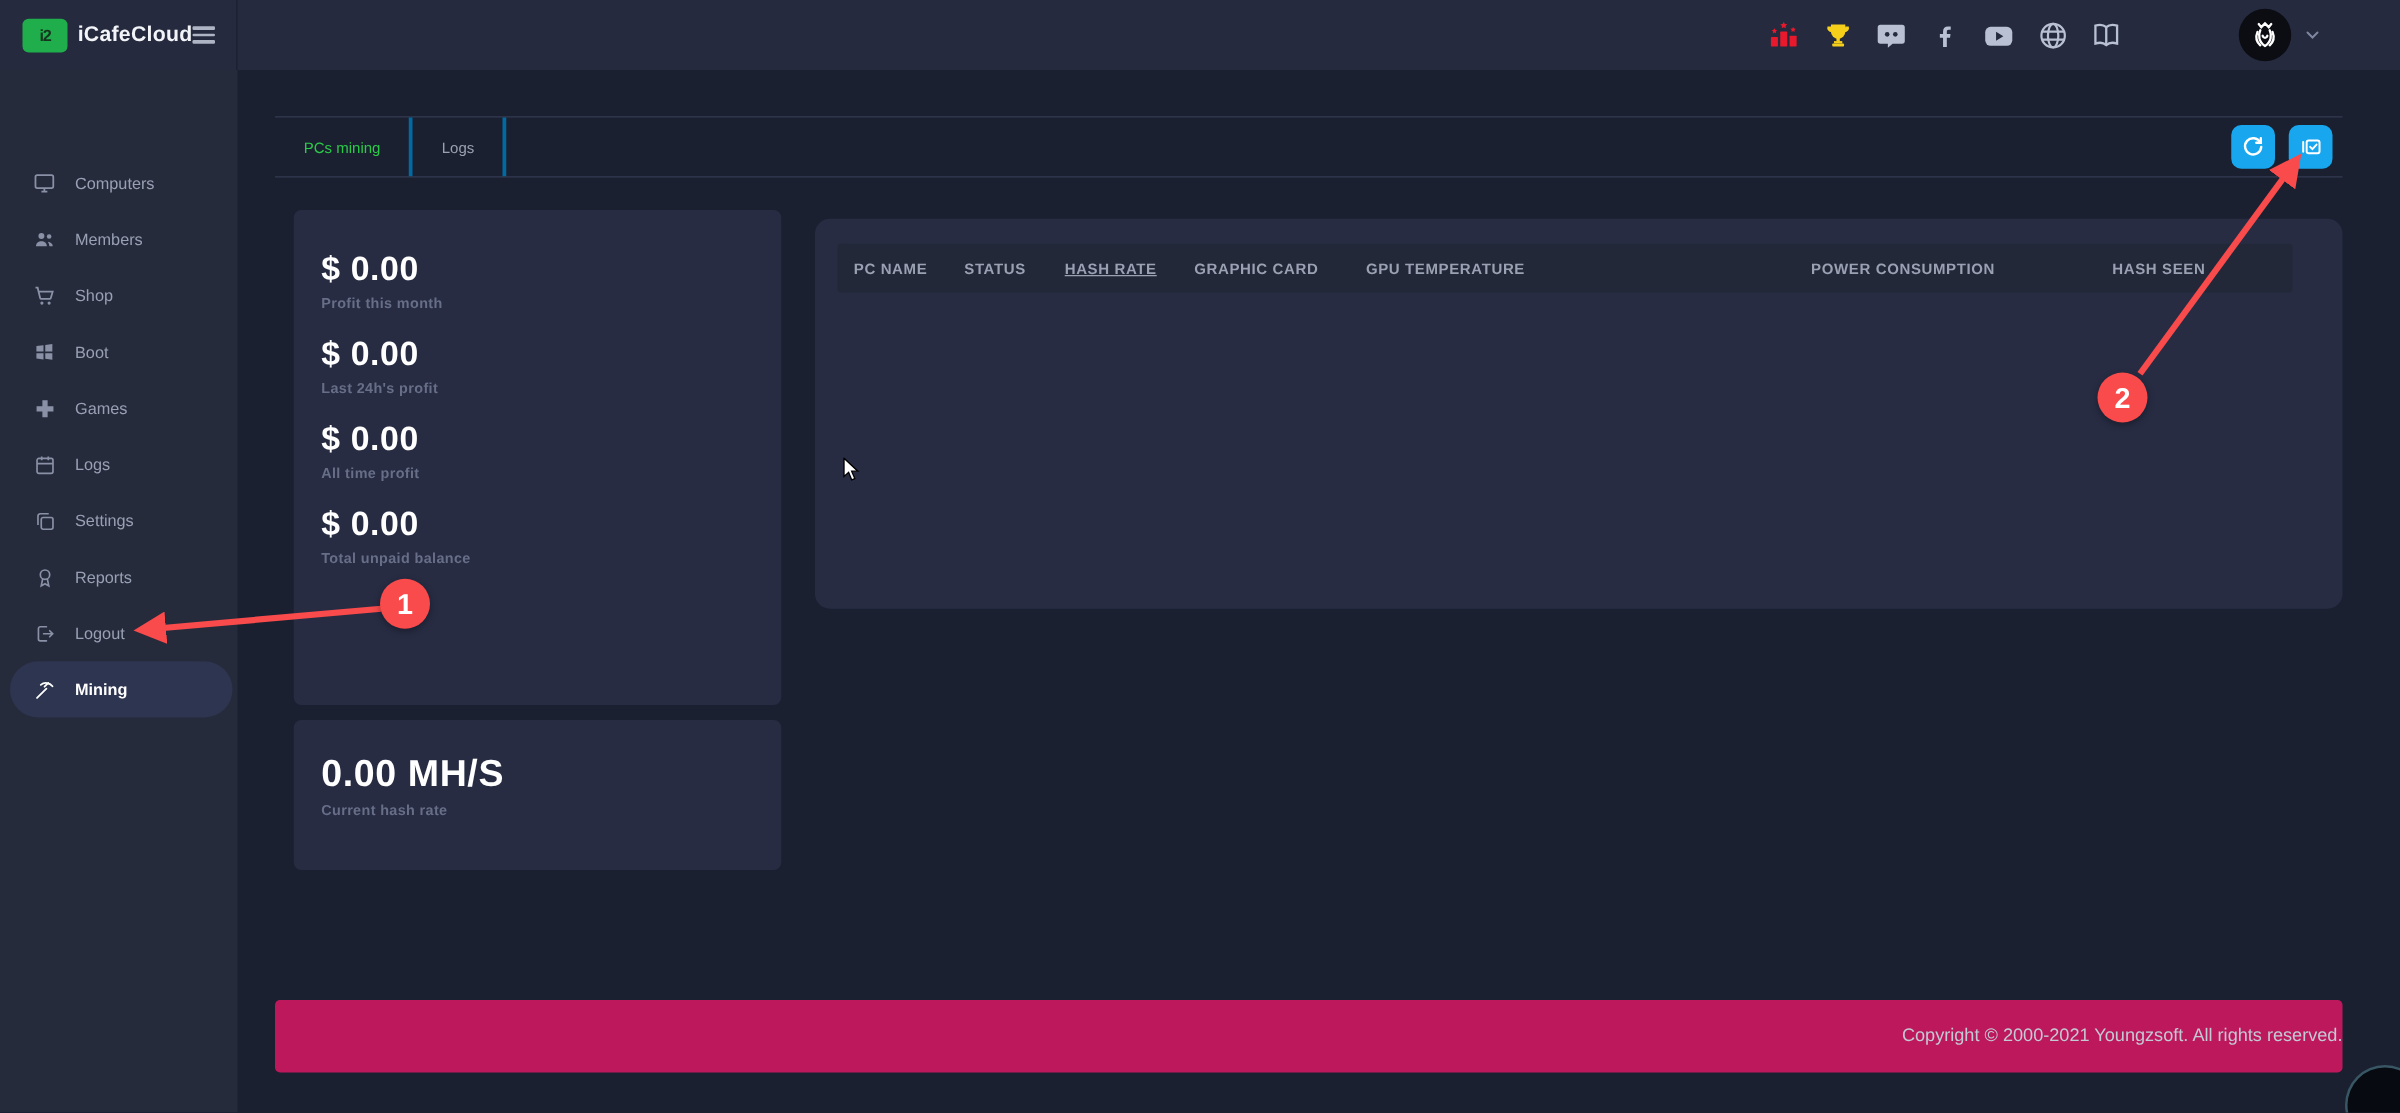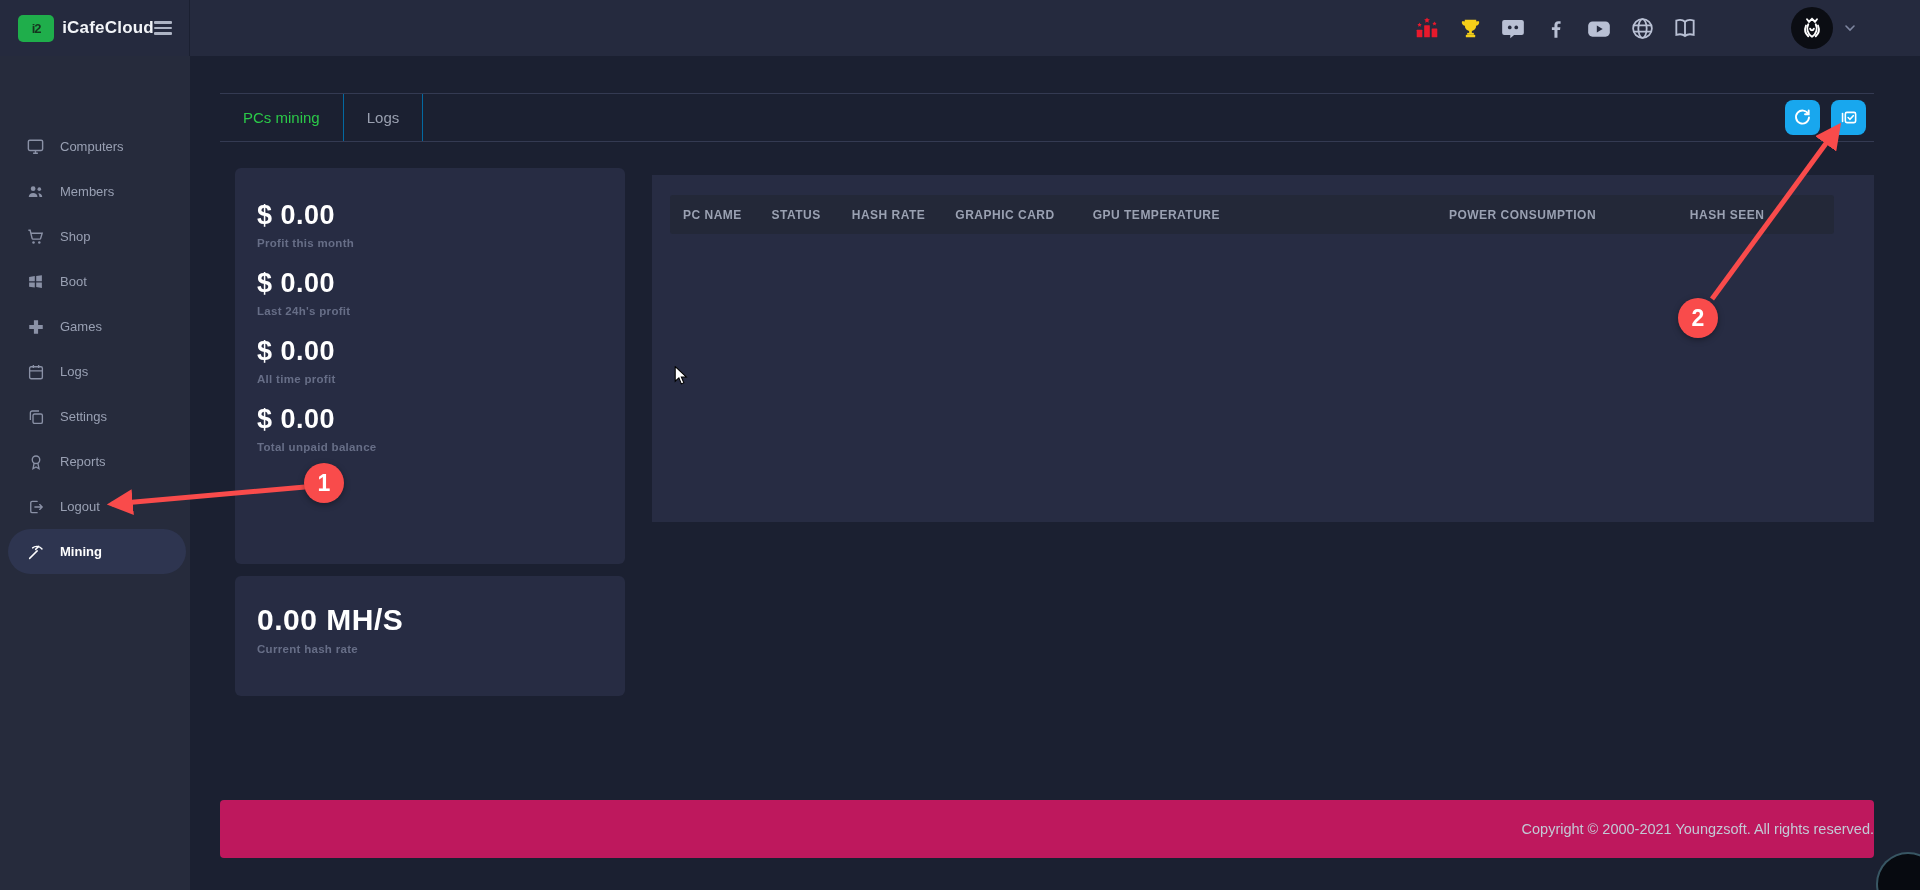--- a/index.html
+++ b/index.html
@@ -22,38 +22,38 @@
   .avatar-wrap { display:flex; align-items:center; gap:9px; margin-left:76px; cursor:pointer; }
   .avatar { width:42px; height:42px; border-radius:50%; background:#0b0d13; display:flex; align-items:center; justify-content:center; }
   
   .sidebar { position:absolute; top:56px; left:0; width:190px; height:834px; background:#262b3c; padding-top:68px; z-index:4; }
   .side-item { height:45px; display:flex; align-items:center; padding-left:26px; gap:15px; color:#99a0b3; font-size:13px; cursor:pointer; }
   .side-item .s-icon { width:19px; height:19px; flex:0 0 19px; display:flex; align-items:center; justify-content:center; color:#8a91a6; }
   .side-item.active { background:#2e3550; border-radius:24px; margin:0 4px 0 8px; padding-left:18px; color:#ffffff; font-weight:bold; }
   .side-item.active .s-icon { color:#ffffff; }
   
   .tabbar { position:absolute; top:93px; left:220px; right:46px; height:49px; border-top:1px solid #343a52; border-bottom:1px solid #343a52; display:flex; align-items:stretch; }
-  .tab { padding:0 23px; display:flex; align-items:center; font-size:15px; border-right:1px solid #0369a1; color:#9aa0b0; cursor:pointer;justify-content:flex-end; }
+  .tab { padding:0 23px; display:flex; align-items:center; font-size:12px; border-right:3px solid #0369a1; color:#9aa0b0; cursor:pointer;justify-content:flex-end; }
   .tab.active { color:#2bc948; }
   .tab-actions { margin-left:auto; align-self:center; display:flex; gap:11px; margin-right:8px; }
   .action-btn { width:35px; height:35px; border-radius:8px; background:#18a7ee; border:none; display:flex; align-items:center; justify-content:center; cursor:pointer; color:#fff; }
   
   .stats-col { position:absolute; left:235px; top:168px; width:390px; }
   .card { background:#272c43; border-radius:6px; }
   .card.profit { height:396px; padding:30px 20px 0 22px; }
   .stat-block { margin-bottom:17px; }
   .stat-value { font-size:27px; font-weight:bold; color:#ffffff; line-height:34px; letter-spacing:.5px; }
   .stat-label { margin-top:5px; font-size:11.5px; font-weight:bold; color:#676e87; letter-spacing:.3px; }
   .card.hash { margin-top:12px; height:120px; padding:26px 20px 0 22px; }
   .hash-value { font-size:30px; font-weight:bold; color:#ffffff; line-height:36px; letter-spacing:.5px; }
   
-  .table-panel { position:absolute; left:652px; right:46px; top:175px; height:347px; background:#272c43; border-radius:0; padding:20px 40px 0 18px; }
+  .table-panel { position:absolute; left:652px; right:46px; top:175px; height:312px; background:#272c43; border-radius:12px; padding:20px 40px 0 18px; }
   .thead { display:flex; height:39px; align-items:center; background:#232838; border-radius:3px; }
   .th { font-size:12px; font-weight:bold; color:#9aa1b2; letter-spacing:.5px; padding-left:13px; white-space:nowrap; }
-  .th:nth-child(1){ width:7.6%; } .th:nth-child(2){ width:6.9%; } .th:nth-child(3){ width:8.9%; }
+  .th:nth-child(1){ width:7.6%; } .th:nth-child(2){ width:6.9%; } .th:nth-child(3){ width:8.9%;text-decoration:underline; }
   .th:nth-child(4){ width:11.8%; } .th:nth-child(5){ width:30.6%; } .th:nth-child(6){ width:20.7%; }
   .th:nth-child(7){ width:13.5%; }
   
   .footer { position:absolute; left:220px; right:46px; top:800px; height:58px; background:#be185d; border-radius:4px; display:flex; align-items:center; justify-content:flex-end; }
   .footer-text { font-size:14.5px; color:#c3c9d5; }
   
   .annot-layer { position:absolute; top:0; left:0; width:1920px; height:890px; pointer-events:none; z-index:20; }
   .badge { position:absolute; width:40px; height:40px; border-radius:50%; background:#f94b4b; color:#fff; font-size:23px; font-weight:bold; display:flex; align-items:center; justify-content:center; box-shadow:0 2px 6px rgba(0,0,0,.35); pointer-events:none; z-index:21; }
   .badge.n1 { left:304px; top:463px; }
   .badge.n2 { left:1678px; top:298px; }

